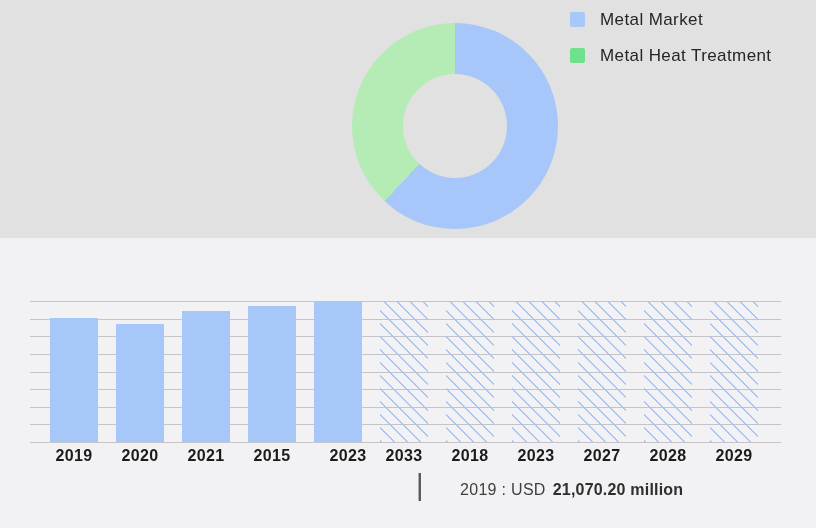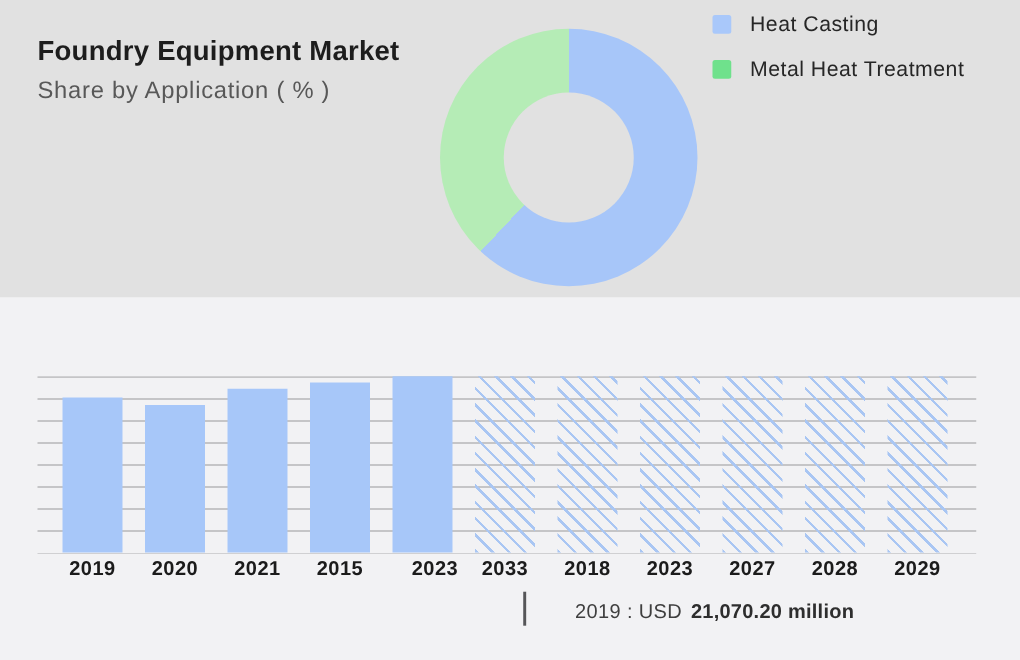--- a/index.html
+++ b/index.html
@@ -38,33 +38,29 @@
   .separator { position:absolute; left:416px; top:469px; font-size:29px; font-weight:300; color:#565658; }
   .value-line { position:absolute; left:460px; top:481px; font-size:16px; color:#3f3f3f; letter-spacing:0.3px; white-space:nowrap; }
   .value-line b { color:#2e2e2e; font-weight:700; margin-left:7px; letter-spacing:0.2px; }
 </style>
 </head>
 <body>
 
 <div class="page">
 
   <div class="top-panel">
-    <div class="title-block">
-      <div class="page-title">Foundry Equipment Market</div>
-      <div class="page-subtitle">Share by Application ( % )</div>
-    </div>
 
     <div class="donut" style="background: conic-gradient(rgb(167, 198, 249) 0deg, rgb(167, 198, 249) 223.2deg, rgb(181, 236, 182) 223.2deg, rgb(181, 236, 182) 360deg);">
       <div class="donut-hole"></div>
     </div>
 
     <div class="legend">
         <div class="legend-item">
           <span class="swatch" style="background: rgb(169, 200, 250);"></span>
-          <span class="legend-label">Heat Casting</span>
+          <span class="legend-label">Metal Market</span>
         </div>
         <div class="legend-item">
           <span class="swatch" style="background: rgb(111, 225, 140);"></span>
           <span class="legend-label">Metal Heat Treatment</span>
         </div>
       </div>
   </div>
 
   <div class="bottom-panel">
     

